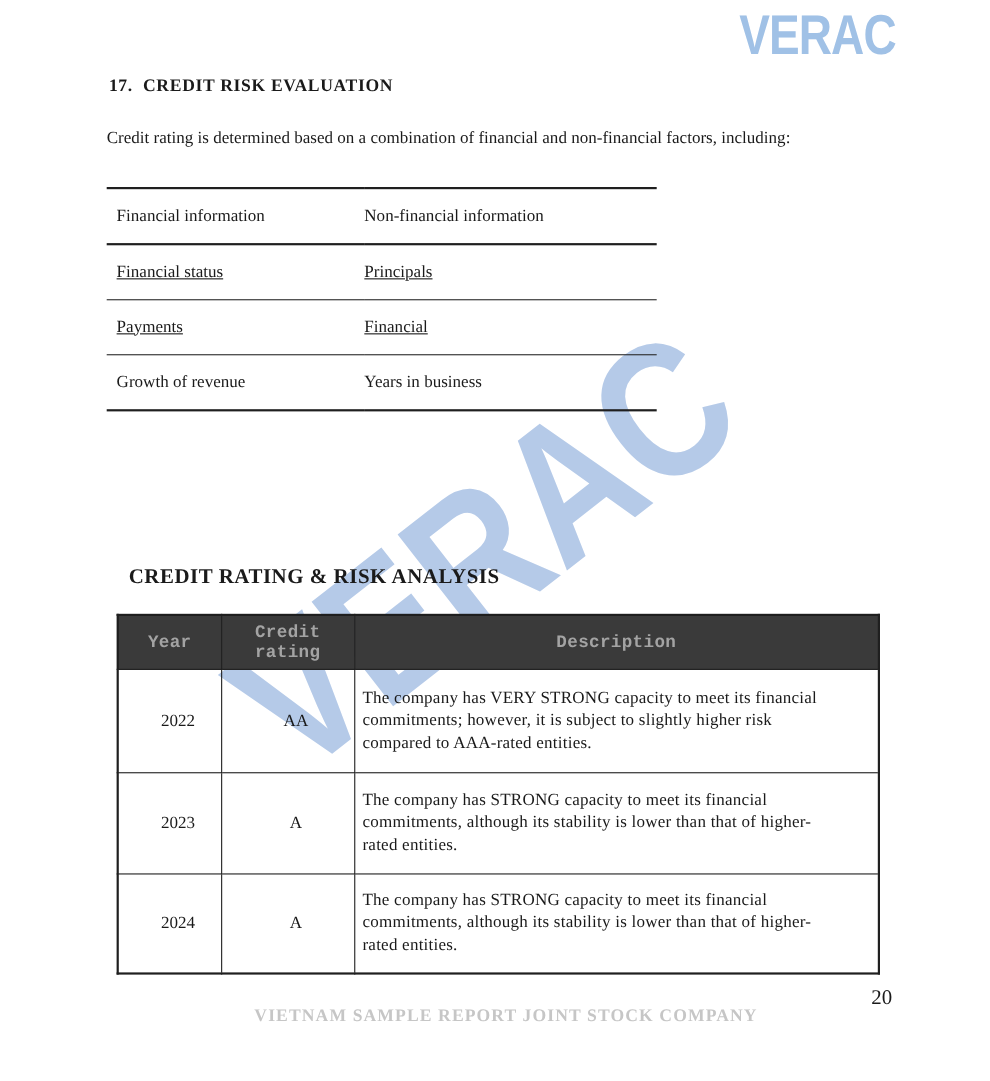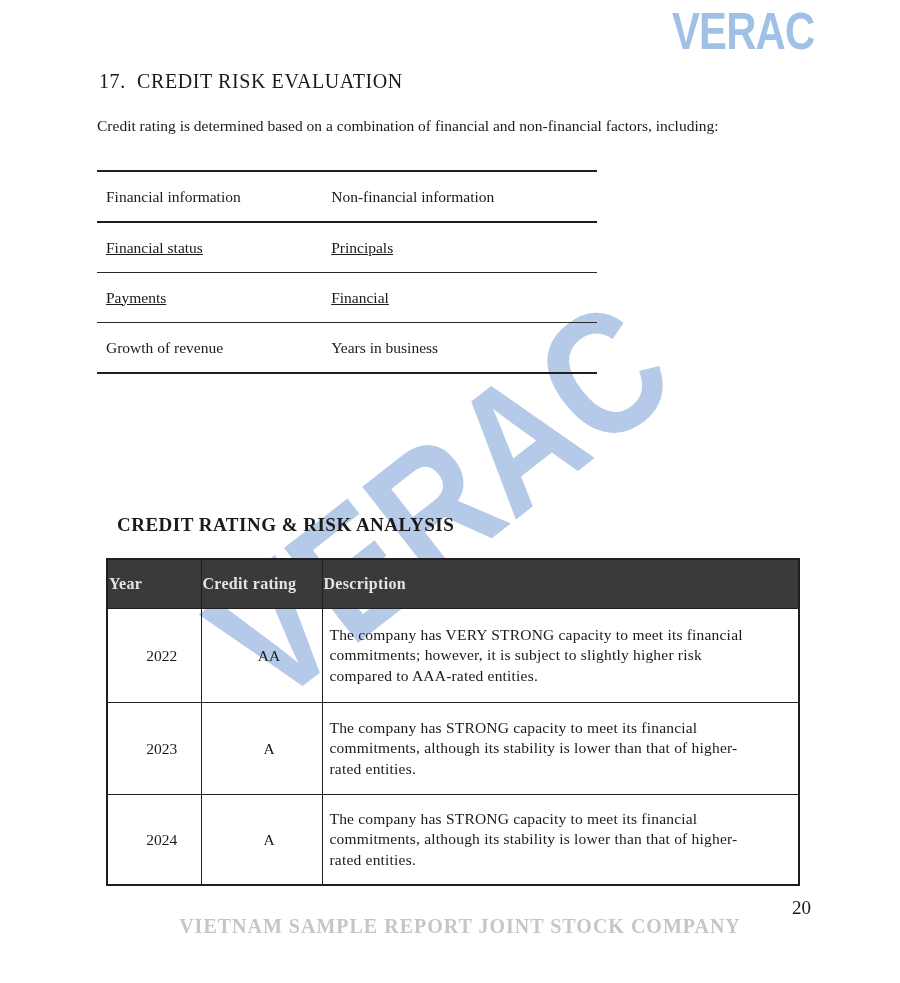--- a/index.html
+++ b/index.html
@@ -35,21 +35,21 @@
     font-size:51px;line-height:51px;
     color:#a0c1e6;
     letter-spacing:-1px;
     transform:scaleX(0.82);
     transform-origin:left top;
     white-space:nowrap;
   }
   
   .h1{
     position:absolute;left:99px;top:70px;
-    font-size:20px;font-weight:400;
+    font-size:16px;font-weight:700;
     letter-spacing:0.6px;
     white-space:pre;
     text-align:right;
   }
   .intro{
     position:absolute;left:97px;top:116px;width:760px;
     font-size:15.5px;line-height:19px;
   }
   
   .t1{
@@ -84,24 +84,25 @@
     border-collapse:collapse;
     font-size:15.5px;
     table-layout:fixed;
   }
   .t2 col.year{width:94px;}
   .t2 col.rating{width:121px;}
   .t2 col.desc{width:477px;}
   .t2 th,.t2 td{border:1px solid #1f1f1f;}
   .t2{border:2px solid #1f1f1f;}
   .t2 th{
-    background:#3a3a3a;color:#e5e5e5;
+    background:#3a3a3a;color:#a3a3a3;
     font-weight:700;font-size:16px;
-    height:46px;text-align:left;vertical-align:middle;
+    height:46px;text-align:center;vertical-align:middle;
     letter-spacing:0.3px;
+    font-family:Liberation Mono, monospace;
   }
   .t2 td{background:transparent;vertical-align:middle;padding-left:16px;}
   .t2 td.center{text-align:center;}
   .t2 tr.r1 td{height:81px;}
   .t2 tr.r2 td{height:79px;}
   .t2 tr.r3 td{height:77px;}
   .t2 td.desc-cell{
     padding:6px 12px 6px 7px;
     line-height:20.5px;
     letter-spacing:0.2px;
@@ -109,21 +110,21 @@
     text-align:left;
   }
   
   .pagenum{
     position:absolute;left:792px;top:897px;
     font-size:19px;
   }
   .footer{
     position:absolute;left:20px;top:915px;width:880px;
     text-align:center;
-    font-size:20px;font-weight:700;
+    font-size:16px;font-weight:700;
     letter-spacing:1px;
     color:#c6c6c6;
     white-space:nowrap;
   }
 </style>
 </head>
 <body>
 
 <div class="page">
 

